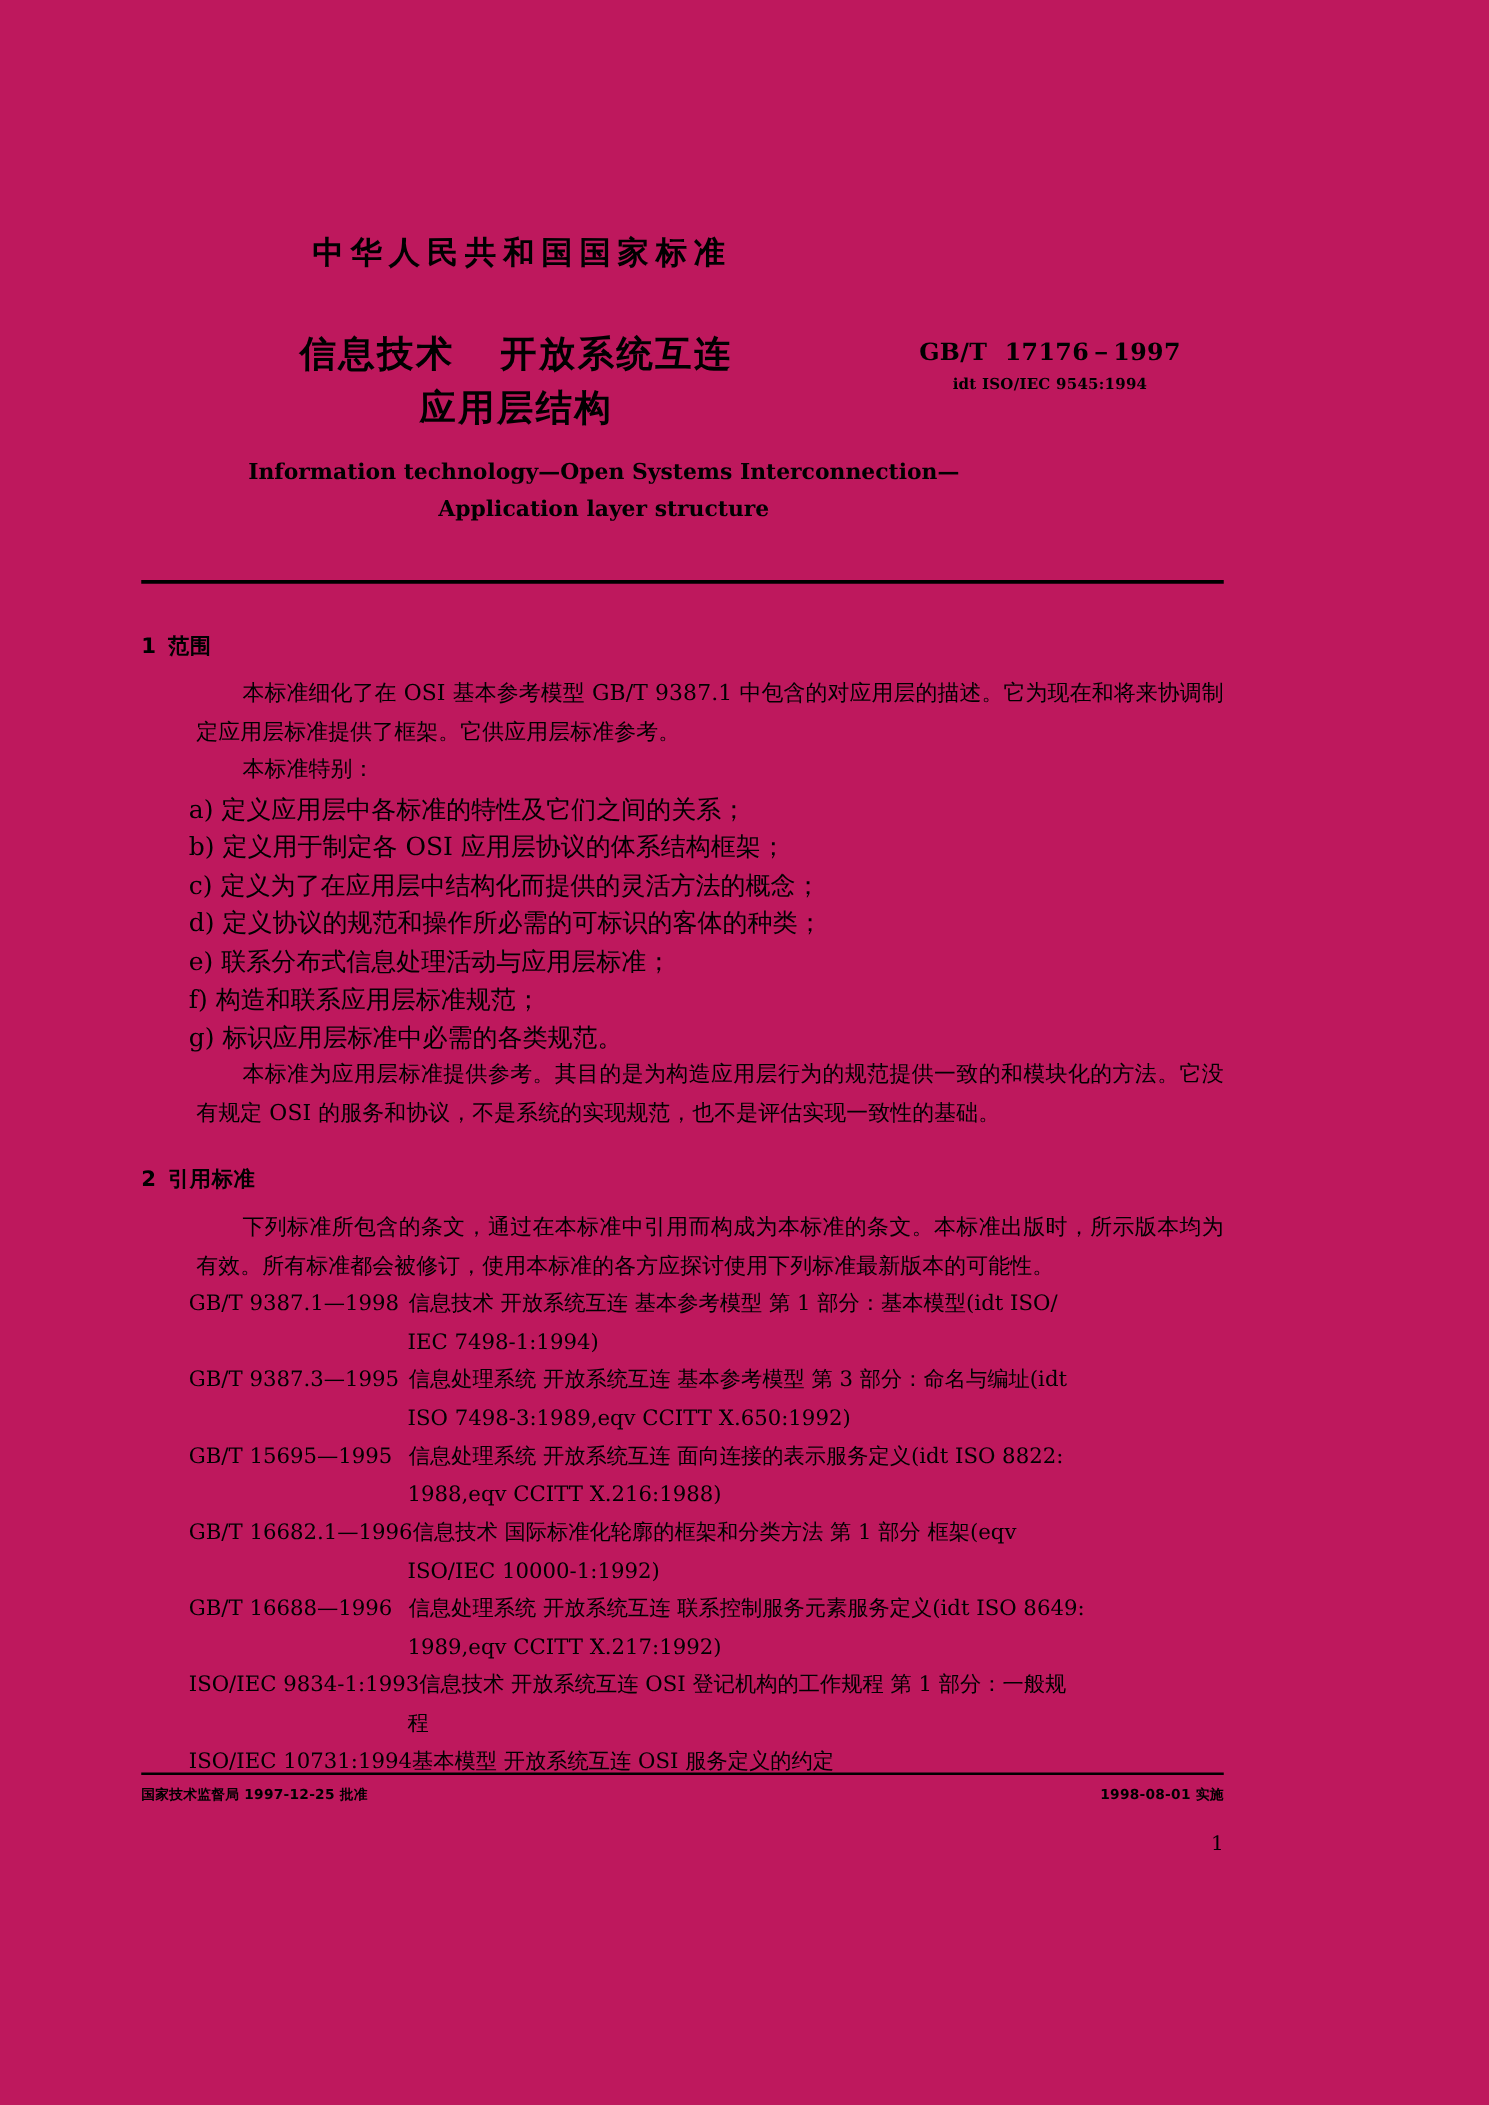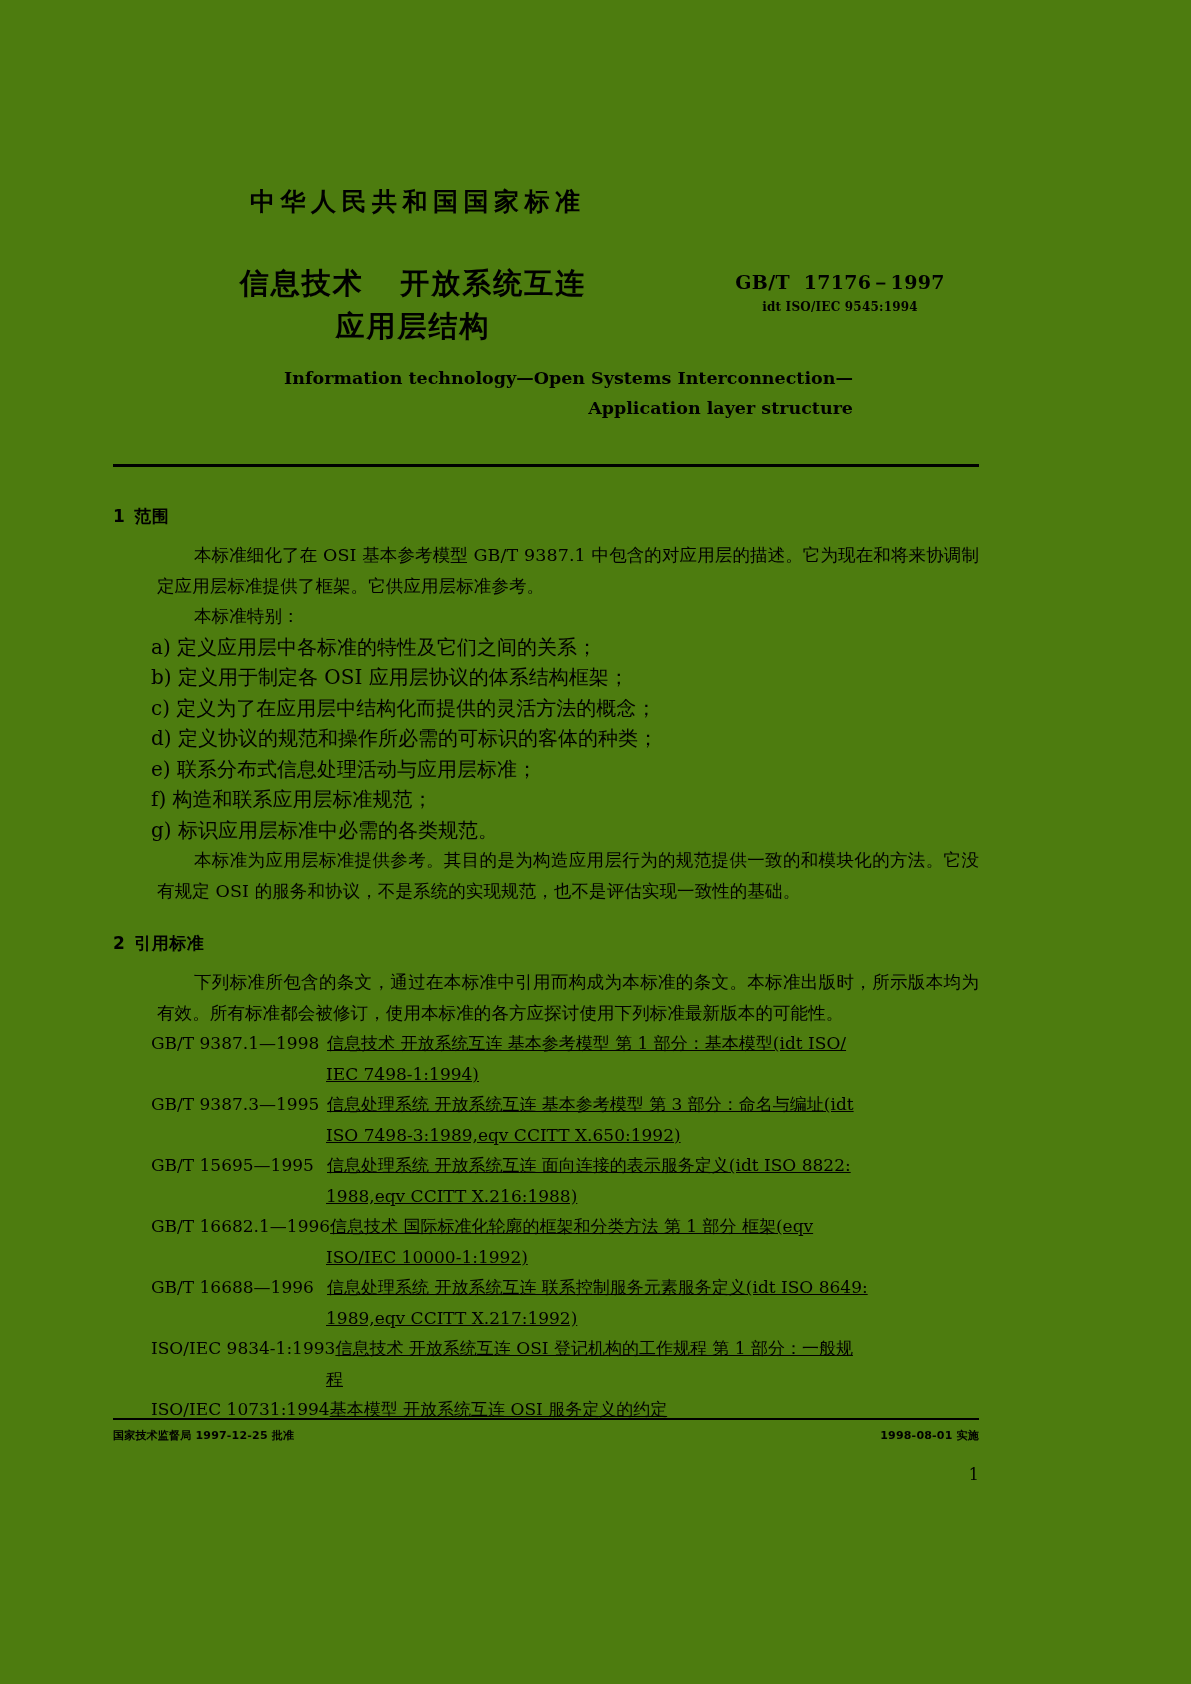--- a/index.html
+++ b/index.html
@@ -10,21 +10,21 @@
   }
   body {
     font-family: "DejaVu Serif", "Liberation Serif", serif;
     color: #0a0a0a;
   }
   .page {
     position: relative;
     width: 1191px;
     height: 1684px;
     margin: 0 auto;
-    background: #4d7c0f;
+    background: #be185d;
     overflow: hidden;
     box-sizing: border-box;
   }
   .content {
     position: absolute;
     left: 113px;
     top: 0;
     width: 866px;
     height: 1684px;
   }
@@ -83,21 +83,21 @@
     font-size: 12px;
     letter-spacing: 0.2px;
     white-space: pre;
     line-height: 24px;
   }
   .en-title-block {
     position: absolute;
     left: 0;
     top: 363px;
     width: 740px;
-    text-align: right;
+    text-align: center;
   }
   .en-title-1, .en-title-2 {
     font-family: "DejaVu Serif", "Liberation Serif", serif;
     font-weight: bold;
     font-size: 17.5px;
     line-height: 30px;
     white-space: pre;
     color: #000;
   }
   .rule {
@@ -153,21 +153,20 @@
   
   .refs {
     margin: 0;
     padding: 0;
     list-style: none;
   }
   .ref-item {
     font-size: 17px;
     line-height: 30.5px;
     color: #000;
-    text-decoration: underline;
   }
   .ref-line-1 {
     padding-left: 38px;
     white-space: nowrap;
   }
   .ref-line-2 {
     padding-left: 213px;
     white-space: nowrap;
   }
   .ref-id {

